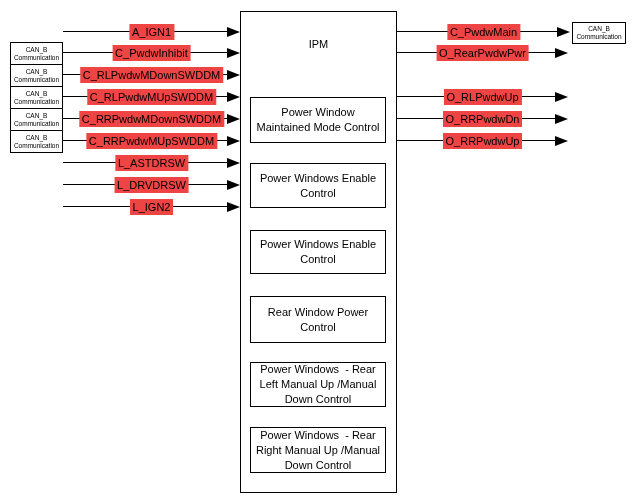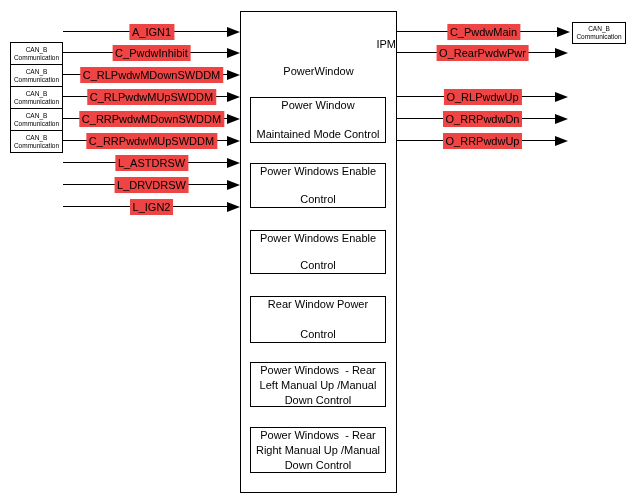--- a/index.html
+++ b/index.html
@@ -19,36 +19,36 @@
   
   .module {
     position: absolute;
     left: 240px; top: 11px;
     width: 157px; height: 482px;
     border: 1.5px solid #000;
     background: #fff;
   }
   .module-title {
     position: absolute; left: 0; right: 0; top: 25px;
-    text-align: right; font-size: 11px; line-height: 15px;
+    text-align: center; font-size: 11px; line-height: 15px;
   }
   .module-subtitle {
     position: absolute; left: 0; right: 0; top: 52px;
     text-align: center; font-size: 11px; line-height: 15px;
   }
 
   
   .fn {
     position: absolute;
     left: 250px;
     width: 136px;
     border: 1.5px solid #000;
     background: #fff;
     display: flex; flex-direction: column;
-    align-items: center; justify-content: space-between;
+    align-items: center; justify-content: center;
     text-align: center;
   }
   .fn span { font-size: 11px; line-height: 15px; white-space: pre; }
 
   
   .row { position: absolute; height: 16px; }
   .wire {
     position: absolute; left: 0; right: 10px; top: 7px;
     border-top: 1.5px solid #000;
   }
@@ -146,21 +146,20 @@
     <div class="arrow"></div>
   </div>
   <div class="row" style="left:63px;top:199px;width:177px">
     <div class="wire"></div>
     <span class="sig">L_IGN2</span>
     <div class="arrow"></div>
   </div>
 
   <div class="module">
     <div class="module-title">IPM</div>
-    <div class="module-subtitle">PowerWindow</div>
   </div>
 
   <div class="fn" style="top:97px;height:46px">
     <span>Power Window</span>
     <span>Maintained Mode Control</span>
   </div>
   <div class="fn" style="top:163px;height:45px">
     <span>Power Windows Enable</span>
     <span>Control</span>
   </div>

